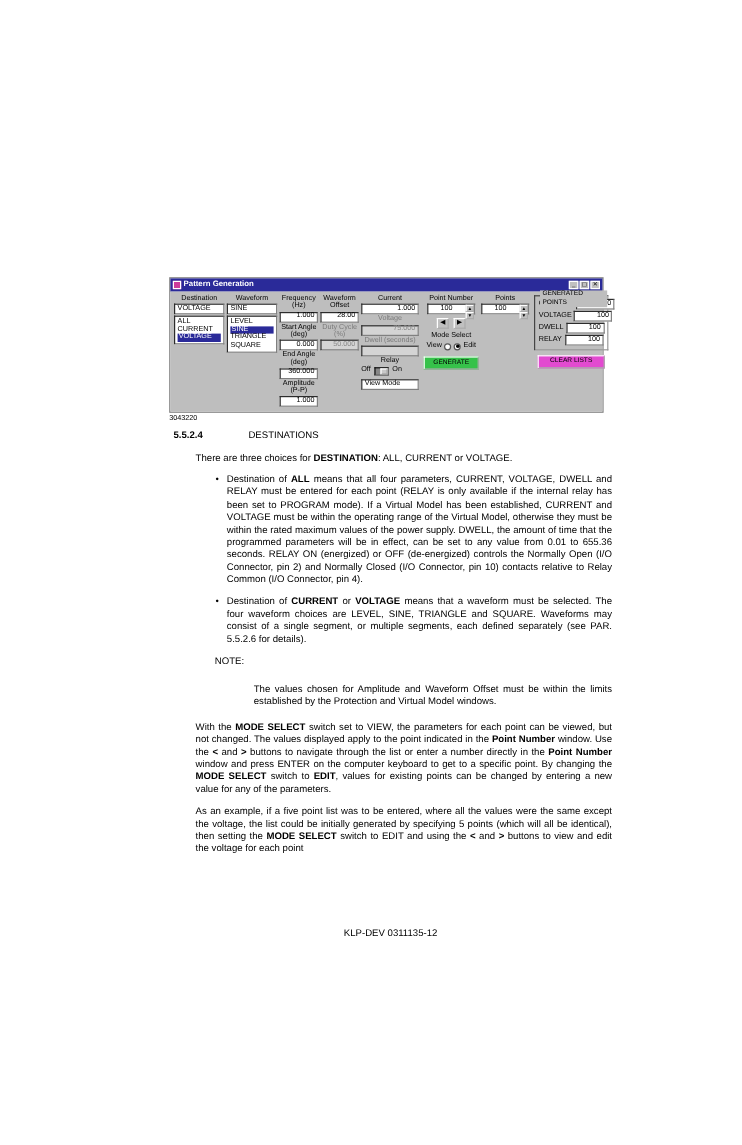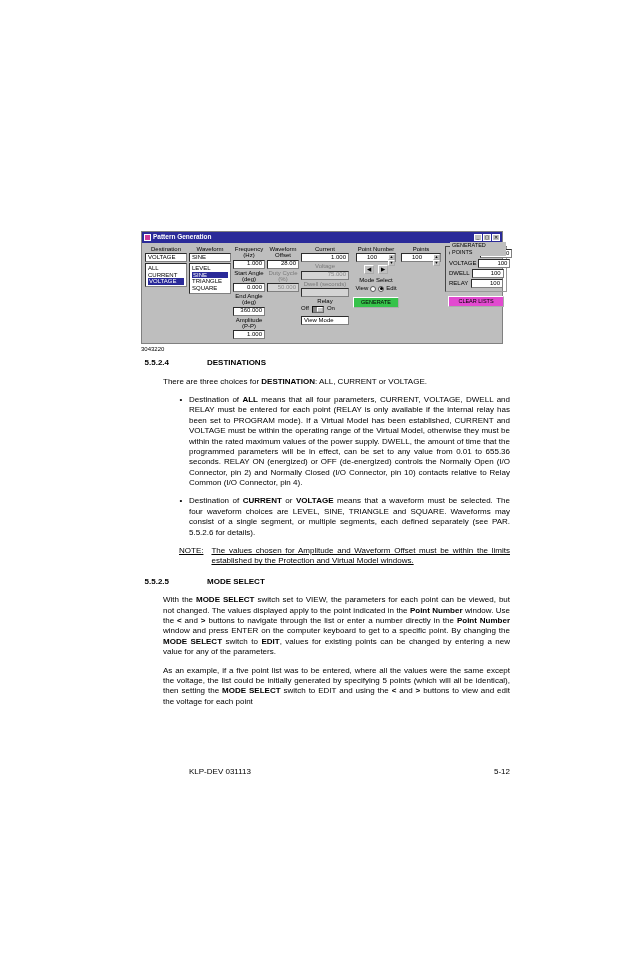--- a/index.html
+++ b/index.html
@@ -103,31 +103,31 @@
   .gprow .inset { width: 26px; }
 
   .vsep { width: 1px; align-self: stretch; background: #9a9a9a; box-shadow: 1px 0 0 #e8e8e8; }
 
   .fignum { font-size: 6px; margin-top: 2px; }
   .figcap { text-align: center; font-weight: bold; font-size: 7.5px; margin: 10px 0 12px; }
 
   
   .sec { display: flex; gap: 10px; margin-bottom: 8px; text-align: right; }
   .sec .num { font-weight: bold; font-size: 8px; width: 28px; flex: none; }
-  .sec .title { font-weight: bold; font-size: 8px; padding-left: 28px; }
+  .sec .title { font-weight: normal; font-size: 8px; padding-left: 28px; }
   .bodytext { margin-left: 22px; text-align: justify; margin-bottom: 8px; }
   .bullets { margin-left: 38px; }
   .bullets .item { display:flex; gap:6px; margin-bottom: 8px; }
   .bullets .dot { width: 4px; flex:none; text-align:center; }
   .bullets .txt { flex:1; text-align: justify; }
-  .note { display:flex; gap:8px; margin-left: 38px; margin-bottom: 10px; text-decoration: underline; }
+  .note { display:flex; gap:8px; margin-left: 38px; margin-bottom: 10px; }
   .note .nlabel { flex:none; }
-  .note .ntxt { flex:1; text-align: justify; }
-
-  .footer { display:flex; justify-content: space-between; font-size: 8px; margin-top: 60px; margin-left: 48px; }
+  .note .ntxt { flex:1; text-align: justify; margin-top: 24px; }
+
+  .footer { display:flex; justify-content: center; font-size: 8px; margin-top: 60px; }
 
   b, strong { font-weight: bold; }
 </style>
 </head>
 <body>
 
 <div class="page">
 
   <div class="figwrap">
     <div class="appwin">
@@ -290,24 +290,20 @@
         <span>Destination of </span><b>CURRENT</b><span> or </span><b>VOLTAGE</b><span> means that a waveform must be selected. The four waveform choices are LEVEL, SINE, TRIANGLE and SQUARE. Waveforms may consist of a single segment, or multiple segments, each defined separately (see PAR. 5.5.2.6 for details).</span>
       </div>
     </div>
   </div>
 
   <div class="note">
     <div class="nlabel">NOTE:</div>
     <div class="ntxt">The values chosen for Amplitude and Waveform Offset must be within the limits established by the Protection and Virtual Model windows.</div>
   </div>
 
-  <div class="sec">
-    <div class="num">5.5.2.5</div>
-    <div class="title">MODE SELECT</div>
-  </div>
 
   <div class="bodytext">
     <span>With the </span><b>MODE SELECT</b><span> switch set to VIEW, the parameters for each point can be viewed, but not changed. The values displayed apply to the point indicated in the </span><b>Point Number</b><span> window. Use the </span><b>&lt;</b><span> and </span><b>&gt;</b><span> buttons to navigate through the list or enter a number directly in the </span><b>Point Number</b><span> window and press ENTER on the computer keyboard to get to a specific point. By changing the </span><b>MODE SELECT</b><span> switch to </span><b>EDIT</b><span>, values for existing points can be changed by entering a new value for any of the parameters.</span>
   </div>
 
   <div class="bodytext">
     <span>As an example, if a five point list was to be entered, where all the values were the same except the voltage, the list could be initially generated by specifying 5 points (which will all be identical), then setting the </span><b>MODE SELECT</b><span> switch to EDIT and using the </span><b>&lt;</b><span> and </span><b>&gt;</b><span> buttons to view and edit the voltage for each point</span>
   </div>
 
   <div class="footer">

